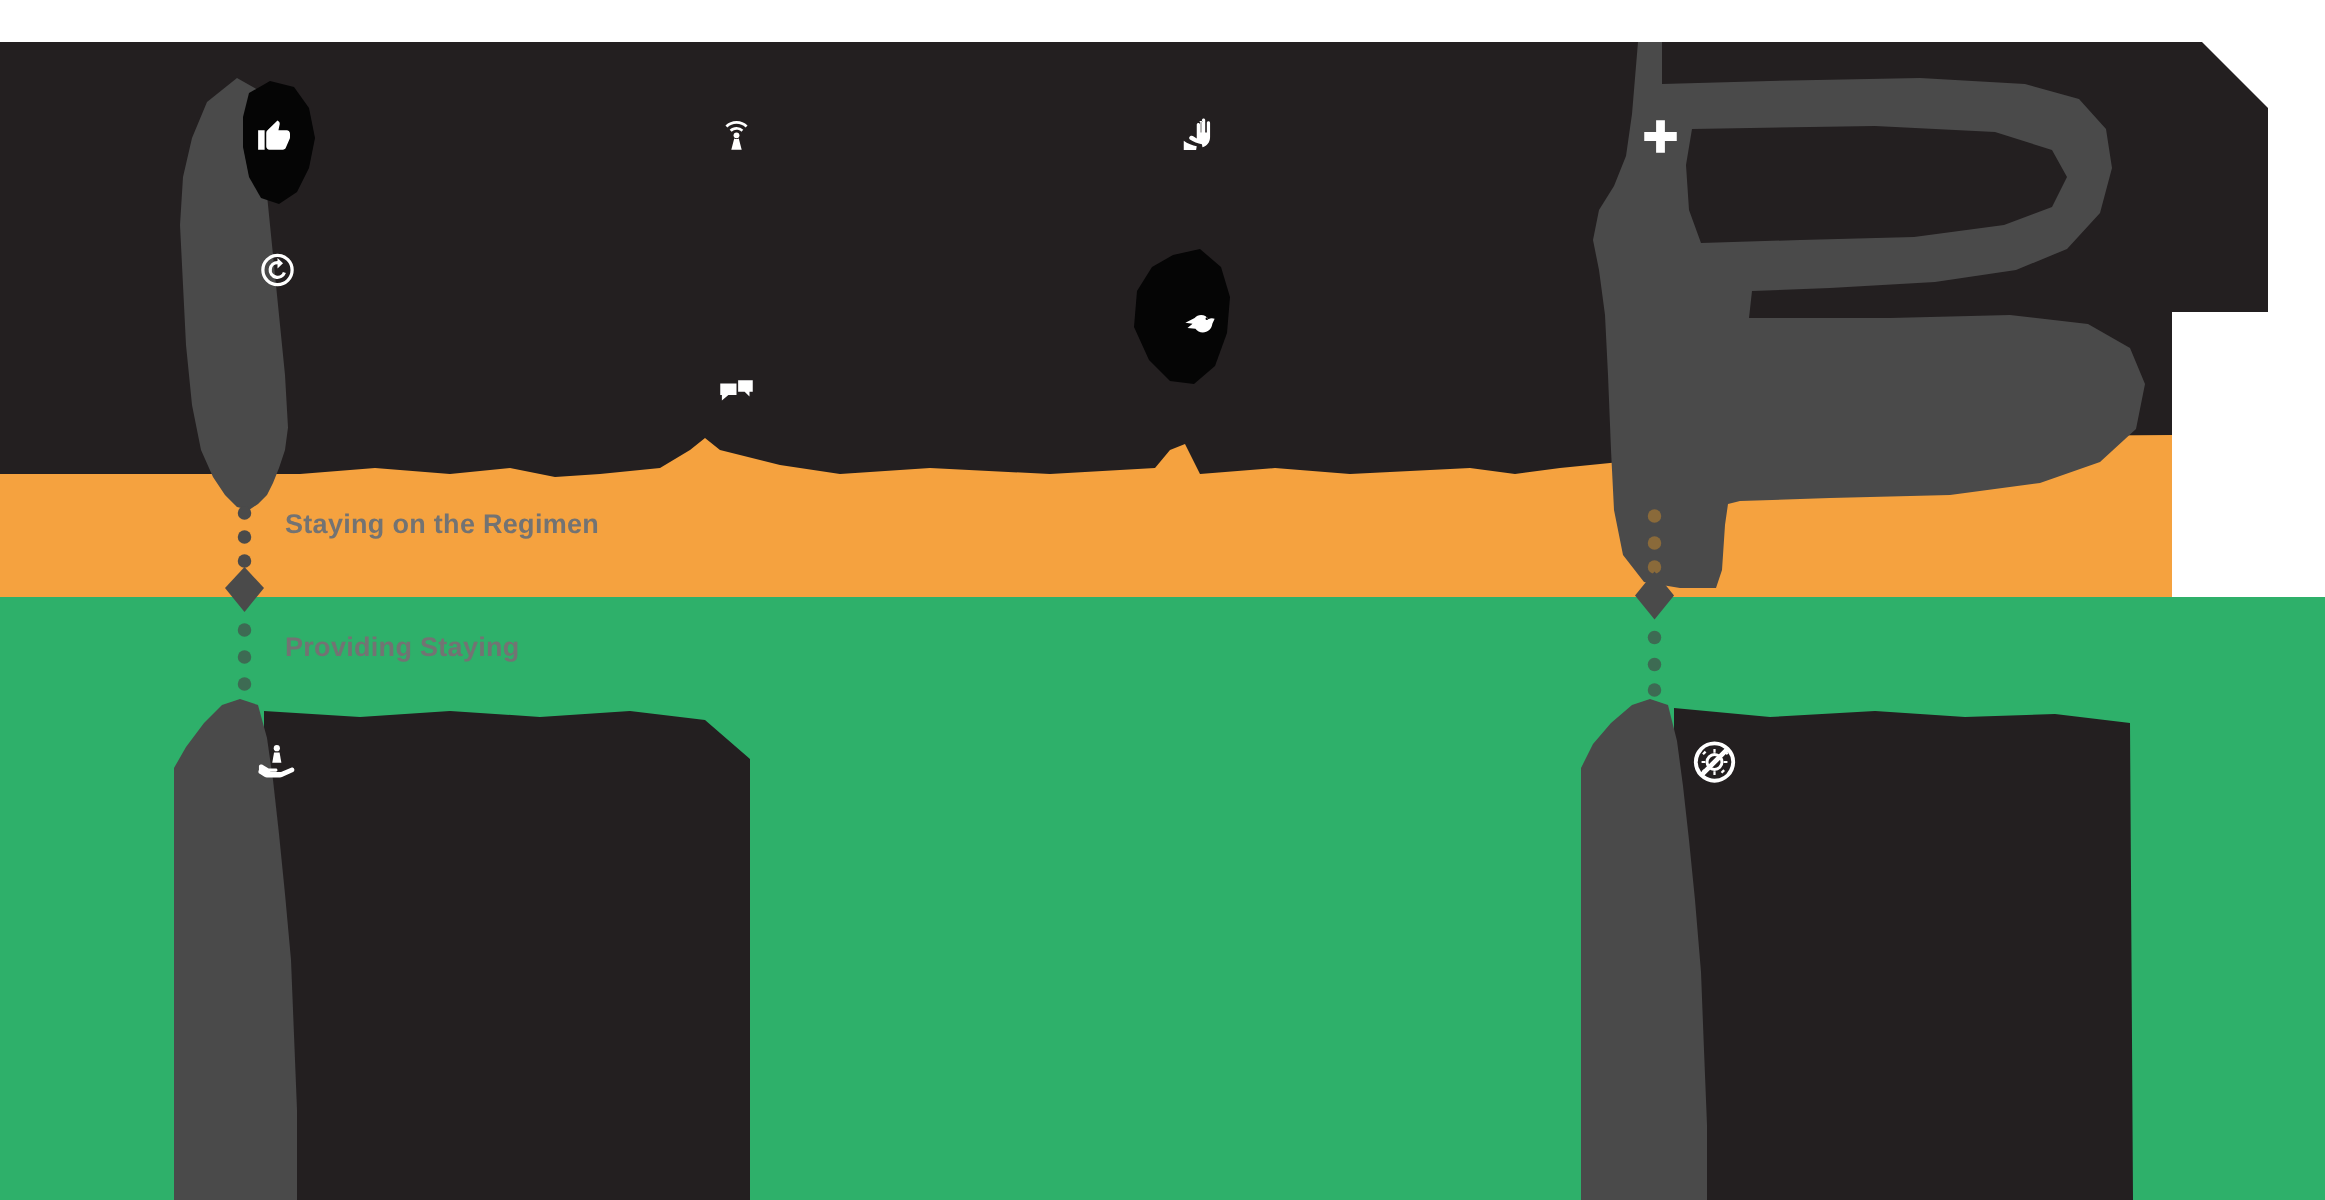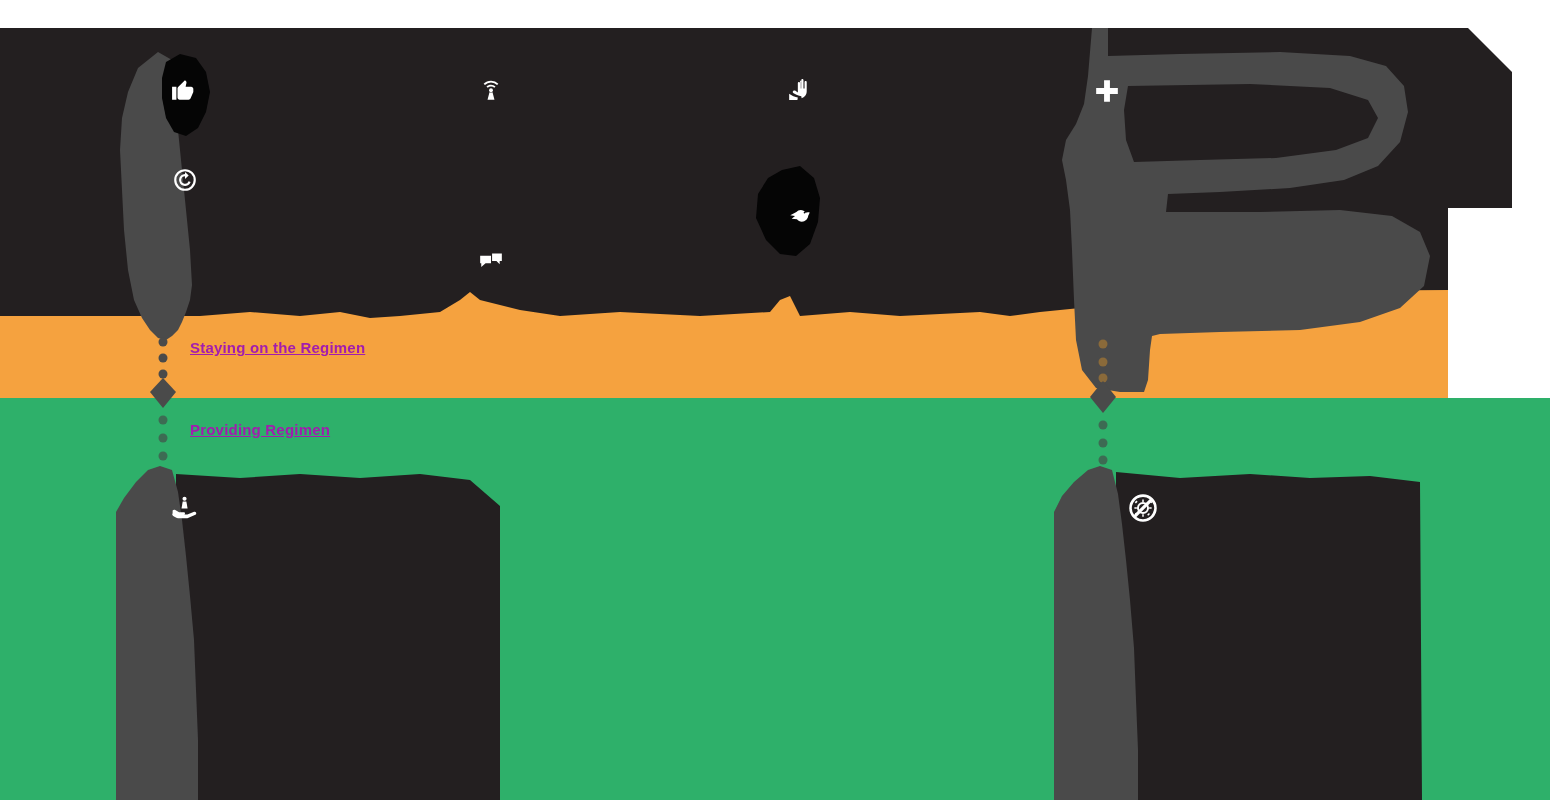--- a/index.html
+++ b/index.html
@@ -6,22 +6,22 @@
   html,body{margin:0;padding:0;background:#ffffff;}
   body{
     font-family:"Liberation Sans","DejaVu Sans",sans-serif;
     width:1550px;height:800px;overflow:hidden;
   }
   #stage{position:relative;width:1550px;height:800px;background:#ffffff;overflow:hidden;}
 
   
   .band{position:absolute;}
   .band-label{
-    position:absolute;color:#a21caf;font-size:15px;font-weight:bold;
-    letter-spacing:.2px;white-space:nowrap;text-decoration:underline;
+    position:absolute;color:#737373;font-size:18px;font-weight:bold;
+    letter-spacing:.2px;white-space:nowrap;
   }
 
   
   #art{position:absolute;left:0;top:0;width:1550px;height:800px;}
 
   
   .icon{
     position:absolute;width:26px;height:26px;
     display:flex;align-items:center;justify-content:center;
     color:#ffffff;
@@ -115,21 +115,21 @@
       <circle cx="1103" cy="378" r="4.5" fill="#8A6A3A"></circle>
       <path d="M1103,381 L1116,397 L1103,413 L1090,397 Z" fill="#4A4A4A"></path>
       <circle cx="1103" cy="425" r="4.5" fill="#3D6B53"></circle>
       <circle cx="1103" cy="443" r="4.5" fill="#3D6B53"></circle>
       <circle cx="1103" cy="460" r="4.5" fill="#3D6B53"></circle>
     </g>
   </svg>
 
   <div class="band-label" style="left:190px;top:339px;">Staying on the Regimen</div>
 
-  <div class="band-label" style="left:190px;top:421px;">Providing Regimen</div>
+  <div class="band-label" style="left:190px;top:421px;">Providing Staying</div>
 
   <div class="icon" style="left:171px;top:77px;">
     <svg viewBox="0 0 24 24">
         <path d="M9 21h7.2c.9 0 1.6-.5 1.9-1.3l2.4-5.6c.1-.2.1-.4.1-.6V11c0-1.1-.9-2-2-2h-5.1l.8-3.7v-.3c0-.4-.2-.8-.4-1.1L12.9 3 6.6 9.3C6.2 9.7 6 10.2 6 10.7V19c0 1.1.9 2 2 2h1zM1 9h4v12H1V9z"></path>
       </svg>
   </div>
 
   <div class="icon" style="left:172px;top:167px;">
     <svg viewBox="0 0 24 24">
       <path d="M12 2a10 10 0 1 0 10 10 10 10 0 0 0-10-10zm0 18a8 8 0 1 1 8-8 8 8 0 0 1-8 8z"></path>

